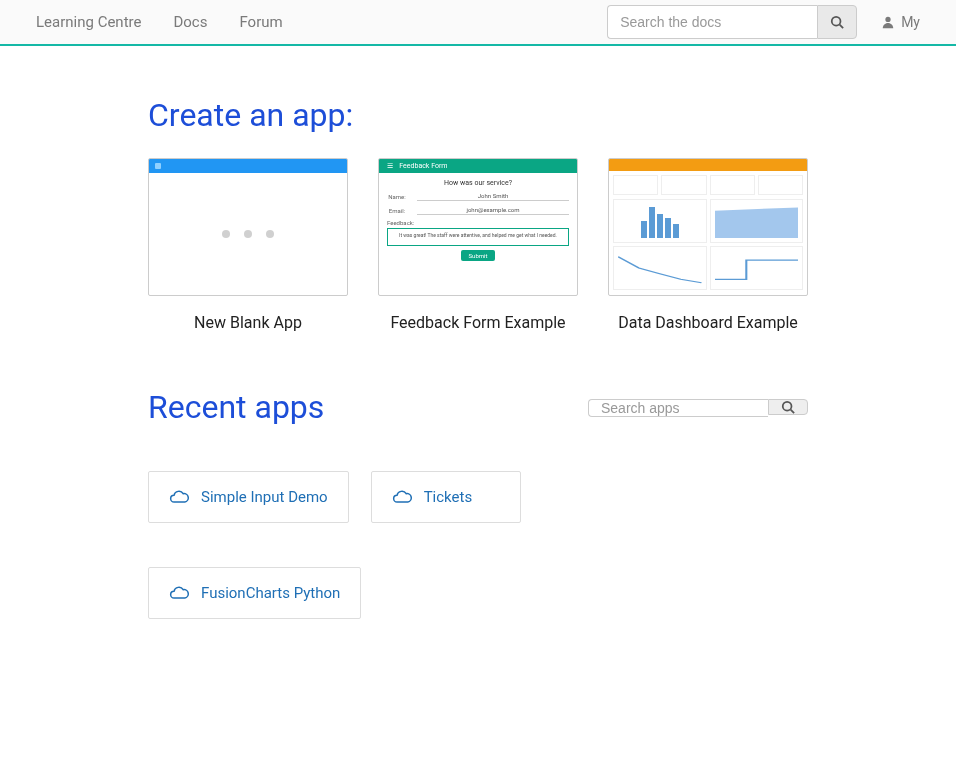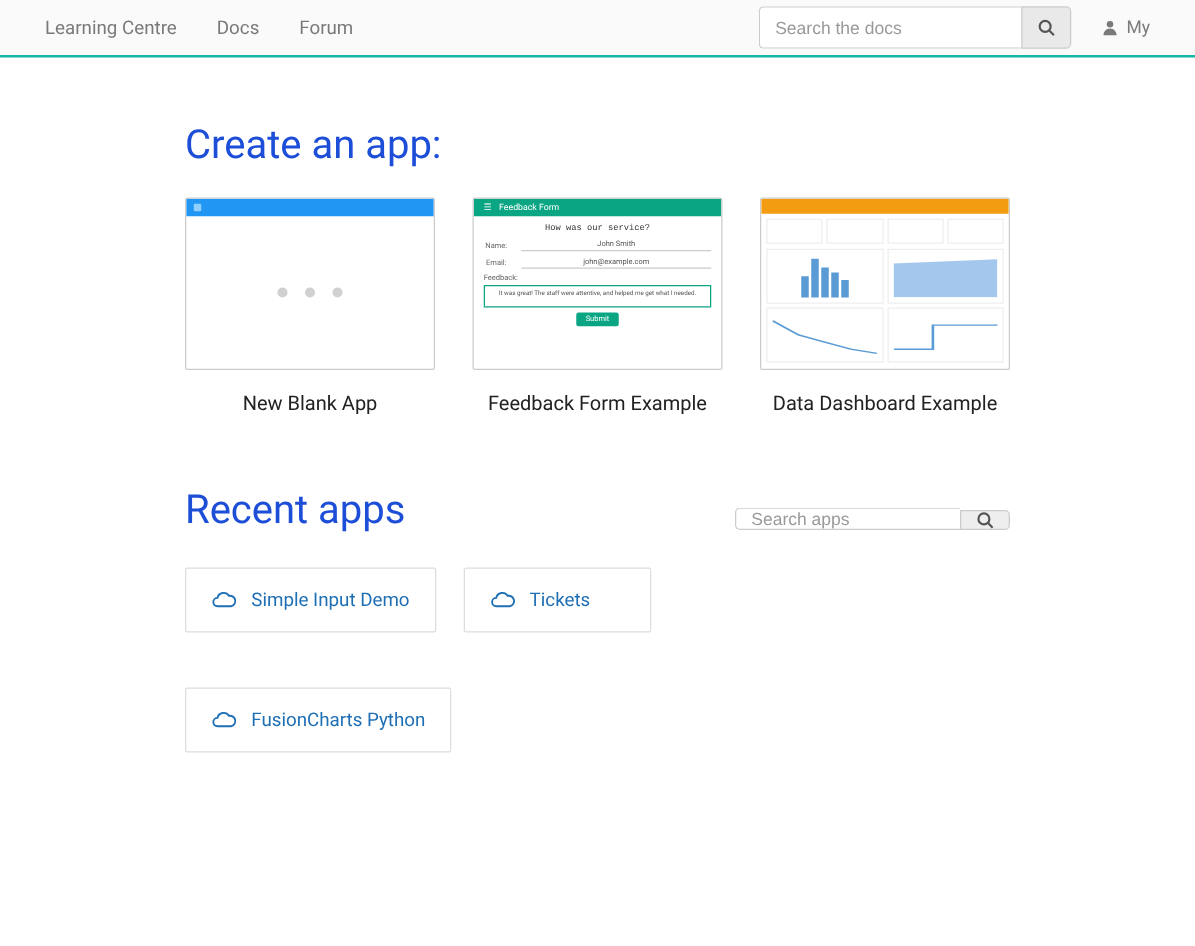--- a/index.html
+++ b/index.html
@@ -131,21 +131,21 @@
       color: #fff;
       display: flex;
       align-items: center;
       padding-left: 8px;
       gap: 6px;
       font-size: 7px;
     }
     .thumb-feedback .fb-body {
       padding: 6px 8px;
     }
-    .thumb-feedback .fb-q { font-size: 7px; margin-bottom: 4px; font-family: Liberation Mono, monospace; }
+    .thumb-feedback .fb-q { font-size: 7px; margin-bottom: 4px; }
     .thumb-feedback .fb-row {
       display: flex;
       gap: 10px;
       margin-bottom: 4px;
       align-items: center;
     }
     .thumb-feedback .fb-label { width: 20px; color: #666; }
     .thumb-feedback .fb-input {
       flex: 1;
       border-bottom: 1px solid #ccc;
@@ -231,21 +231,21 @@
       cursor: pointer;
     }
     .recent-header {
       display: flex;
       align-items: center;
       justify-content: space-between;
       margin-bottom: 28px;
     }
     .search-apps {
       display: flex;
-      align-items: flex-end;
+      align-items: flex-start;
       height: 34px;
     }
     .search-apps input {
       width: 180px;
       border: 1px solid #ccc;
       border-right: none;
       border-radius: 4px 0 0 4px;
       padding: 0 12px;
       font-size: 14px;
       background: #fff;
@@ -398,21 +398,21 @@
           </div>
         </div>
       </div>
       <div class="template-title">Data Dashboard Example</div>
     </div>
 
   </div>
 
 
   <div class="recent-header">
-    <h1 class="section-title" style="margin-bottom:0">Recent apps</h1>
+    <h1 class="section-title" style="margin-bottom:17px">Recent apps</h1>
     <div class="search-apps">
       <input type="text" placeholder="Search apps" style="">
       <button>
         <svg class="icon-svg" viewBox="0 0 16 16" fill="none" stroke="#555" stroke-width="2">
           <circle cx="7" cy="7" r="5"></circle>
           <line x1="11" y1="11" x2="15" y2="15"></line>
         </svg>
       </button>
     </div>
   </div>

